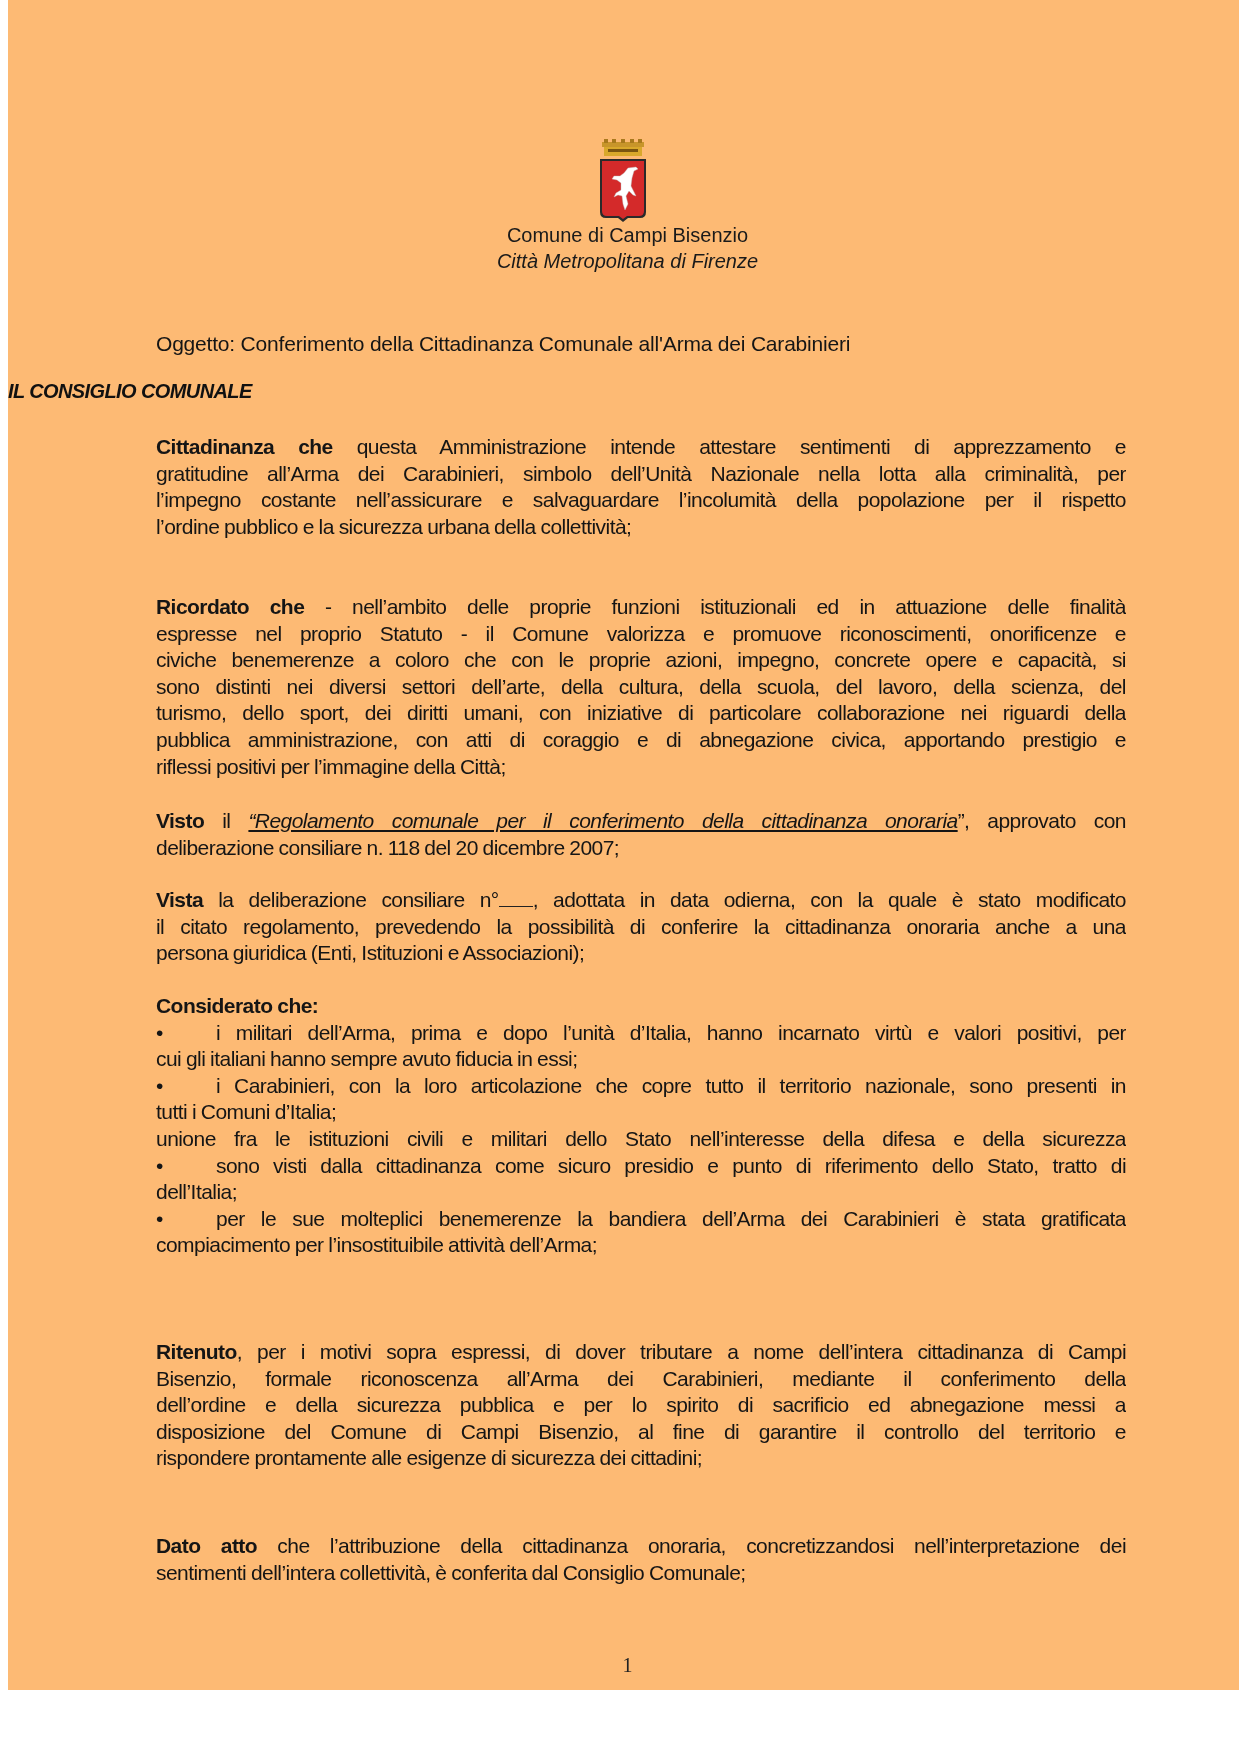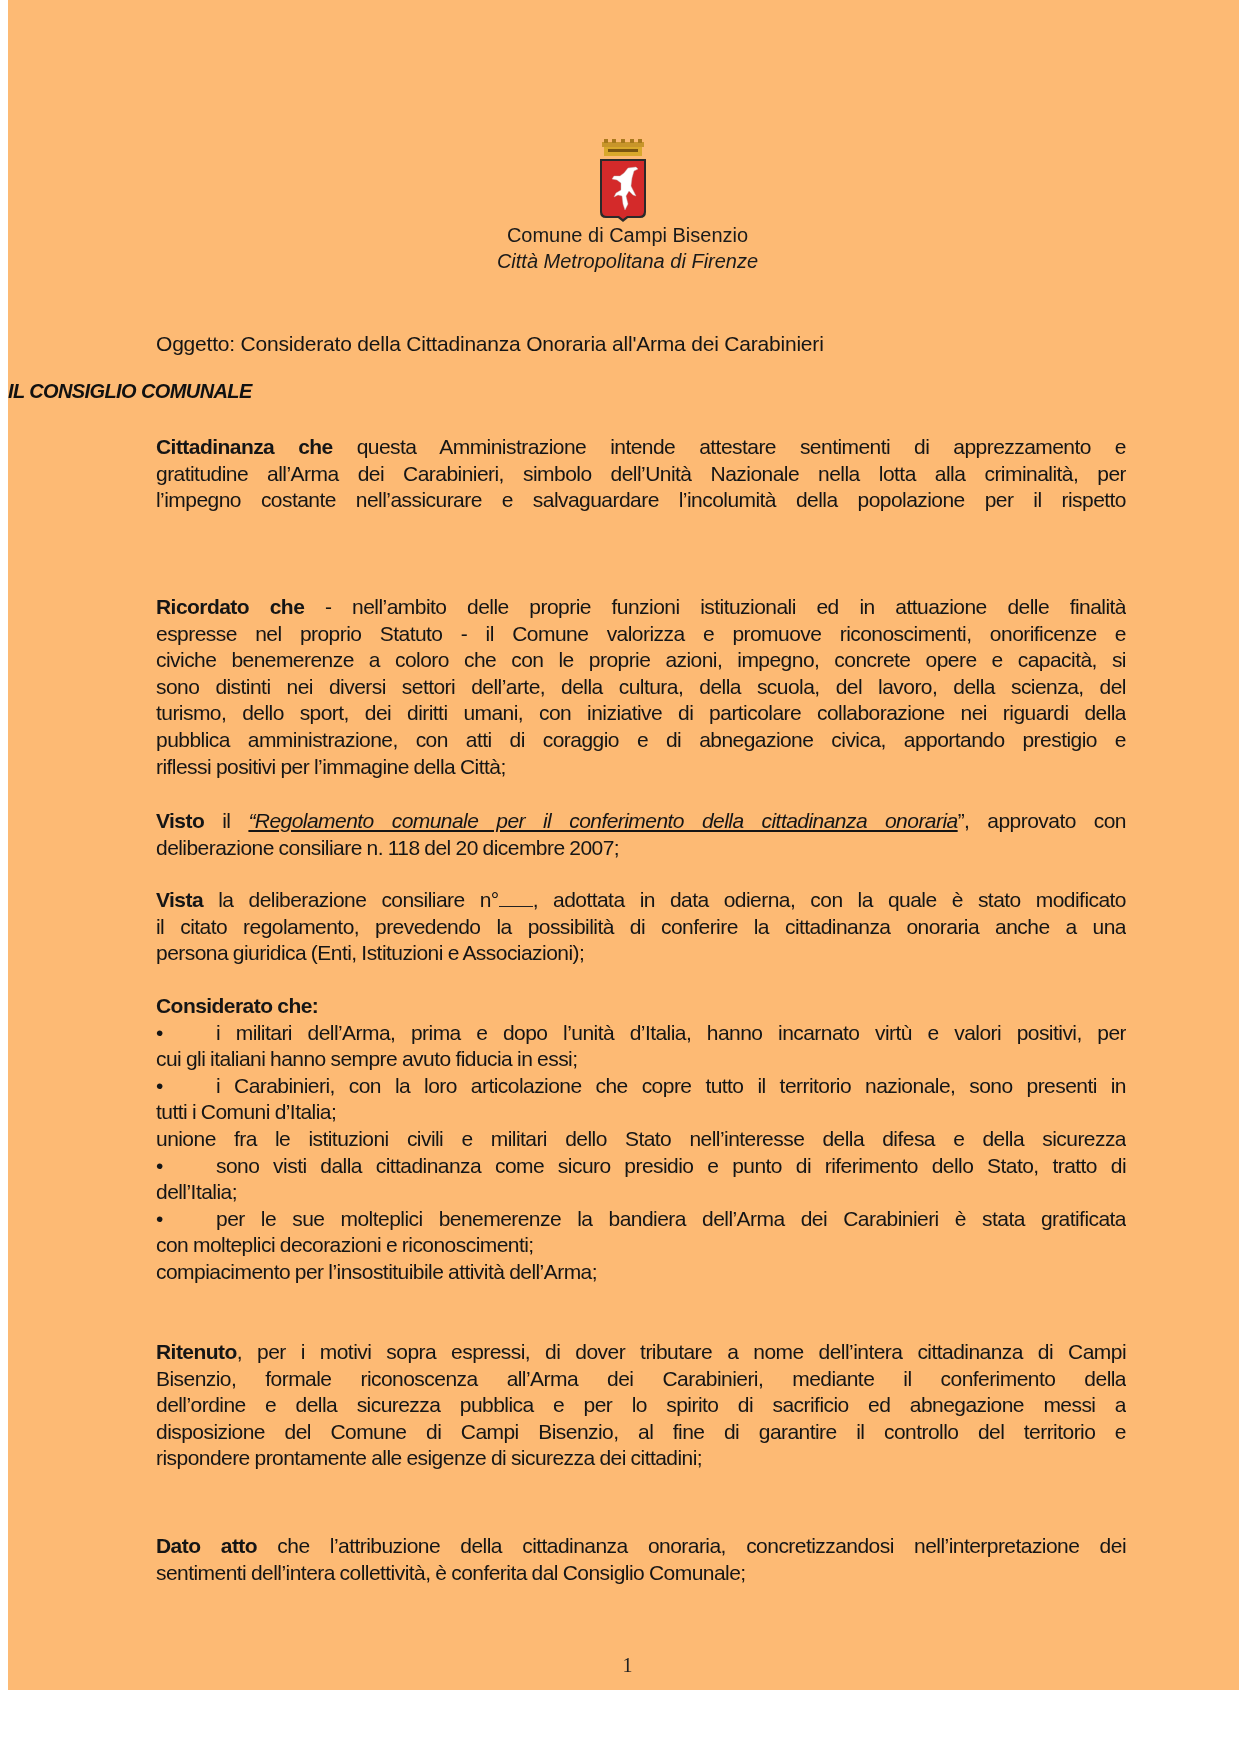--- a/index.html
+++ b/index.html
@@ -62,29 +62,30 @@
     <path d="M2 21 H48 V74 Q48 80 42 80 H30 L25 84 L20 80 H8 Q2 80 2 74 Z" fill="#2a2a2a"></path>
     <path d="M4 23 H46 V73 Q46 78 41 78 H29 L25 81 L21 78 H9 Q4 78 4 73 Z" fill="#d42a2a"></path>
 
     <path d="M30 30 L38 29 L40 31 L36 33 L34 40 L33 48 L36 54 L38 58 L35 57 L31 53 L28 58 L30 66 L27 72 L25 66 L24 58 L20 57 L16 59 L18 55 L23 52 L23 45 L19 42 L14 41 L16 38 L22 38 L26 35 Z" fill="#ffffff" stroke="#bbbbbb" stroke-width="0.4"></path>
   </svg>
 
   <div class="hdr l1">Comune di Campi Bisenzio</div>
   <div class="hdr l2">Città Metropolitana di Firenze</div>
 
   <div class="txt subject">
-    <span class="line">Oggetto: Considerato della Cittadinanza Onoraria all'Arma dei Carabinieri</span>
+    <span class="line">Oggetto: Conferimento della Cittadinanza Comunale all'Arma dei Carabinieri</span>
   </div>
 
   <div class="title">IL CONSIGLIO COMUNALE</div>
 
   <div class="txt p1 narrow">
     <span class="line j"><b>Cittadinanza che</b><span> questa Amministrazione intende attestare sentimenti di apprezzamento e</span></span>
     <span class="line j">gratitudine all’Arma dei Carabinieri, simbolo dell’Unità Nazionale nella lotta alla criminalità, per</span>
     <span class="line j">l’impegno costante nell’assicurare e salvaguardare l’incolumità della popolazione per il rispetto</span>
+    <span class="line">l’ordine pubblico e la sicurezza urbana della collettività;</span>
   </div>
 
   <div class="txt p2 narrow">
     <span class="line j"><b>Ricordato che</b><span> - nell’ambito delle proprie funzioni istituzionali ed in attuazione delle finalità</span></span>
     <span class="line j">espresse nel proprio Statuto - il Comune valorizza e promuove riconoscimenti, onorificenze e</span>
     <span class="line j">civiche benemerenze a coloro che con le proprie azioni, impegno, concrete opere e capacità, si</span>
     <span class="line j">sono distinti nei diversi settori dell’arte, della cultura, della scuola, del lavoro, della scienza, del</span>
     <span class="line j">turismo, dello sport, dei diritti umani, con iniziative di particolare collaborazione nei riguardi della</span>
     <span class="line j">pubblica amministrazione, con atti di coraggio e di abnegazione civica, apportando prestigio e</span>
     <span class="line">riflessi positivi per l’immagine della Città;</span>
@@ -108,21 +109,20 @@
     <span class="line">cui gli italiani hanno sempre avuto fiducia in essi;</span>
 
     <span class="line j"><span class="bullet">•</span><span>i Carabinieri, con la loro articolazione che copre tutto il territorio nazionale, sono presenti in</span></span>
     <span class="line">tutti i Comuni d’Italia;</span>
 
     <span class="line j">unione fra le istituzioni civili e militari dello Stato nell’interesse della difesa e della sicurezza</span>
     <span class="line j"><span class="bullet">•</span><span>sono visti dalla cittadinanza come sicuro presidio e punto di riferimento dello Stato, tratto di</span></span>
     <span class="line">dell’Italia;</span>
 
     <span class="line j"><span class="bullet">•</span><span>per le sue molteplici benemerenze la bandiera dell’Arma dei Carabinieri è stata gratificata</span></span>
-    <span class="line">con molteplici decorazioni e riconoscimenti;</span>
 
     <span class="line">compiacimento per l’insostituibile attività dell’Arma;</span>
   </div>
 
   <div class="txt p6 narrow">
     <span class="line j"><b>Ritenuto</b><span>, per i motivi sopra espressi, di dover tributare a nome dell’intera cittadinanza di Campi</span></span>
     <span class="line j">Bisenzio, formale riconoscenza all’Arma dei Carabinieri, mediante il conferimento della</span>
     <span class="line j">dell’ordine e della sicurezza pubblica e per lo spirito di sacrificio ed abnegazione messi a</span>
     <span class="line j">disposizione del Comune di Campi Bisenzio, al fine di garantire il controllo del territorio e</span>
     <span class="line">rispondere prontamente alle esigenze di sicurezza dei cittadini;</span>

